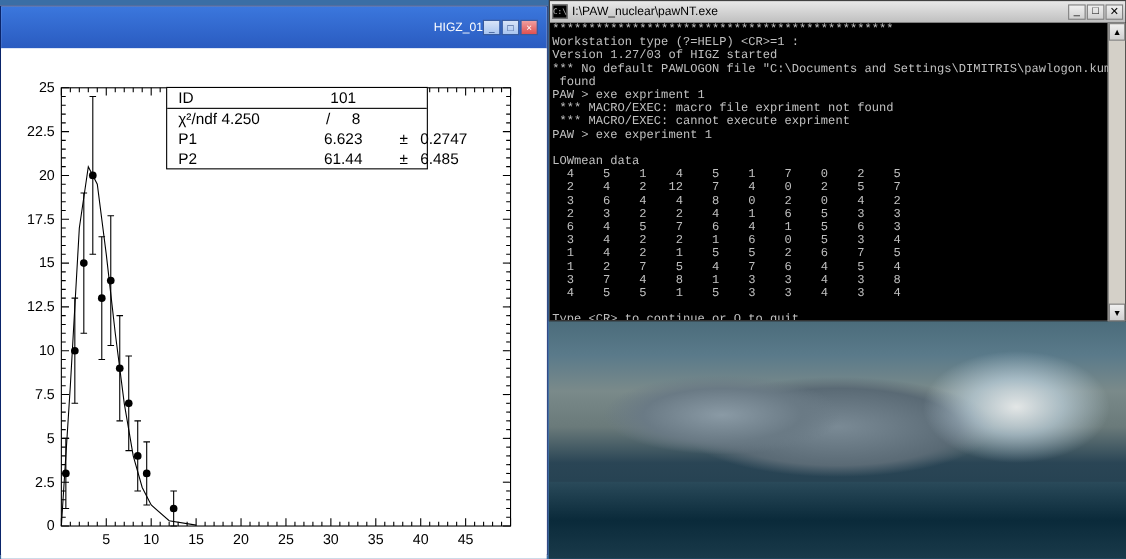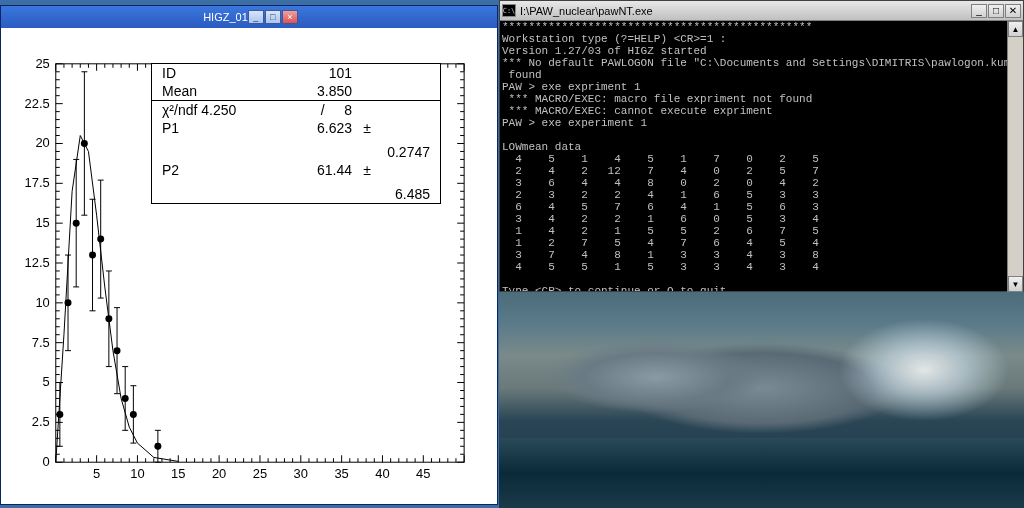--- a/index.html
+++ b/index.html
@@ -53,25 +53,25 @@
   .higz-window {
     position: absolute;
     left: 0;
     top: 5px;
     width: 498px;
     height: 500px;
     background: #fff;
     border: 1px solid #0a246a;
   }
   .higz-titlebar {
-    height: 22px;
+    height: 38px;
     background: linear-gradient(to bottom, #3b77dd, #2a5bc0);
     display: flex;
     align-items: center;
-    justify-content: center;
+    justify-content: flex-end;
     padding: 0 8px;
   }
   .higz-title {
     color: #fff;
     font-size: 11px;
     padding-left: 3px;
   }
   .higz-buttons {
     display: flex;
     gap: 1px;
@@ -102,45 +102,44 @@
     position: absolute;
     left: 0;
     top: 0;
     width: 100%;
     height: 100%;
   }
   .legend-box {
     position: absolute;
     left: 150px;
     top: 35px;
-    width: 290px;
+    width: 238px;
     border: 1px solid #000;
     background: #fff;
     font-family: Arial, sans-serif;
     font-size: 14px;
   }
   .legend-row {
     display: flex;
     padding: 1px 10px;
   }
   .legend-label {
     flex: 0 0 110px;
   }
   .legend-value {
     flex: 0 0 80px;
-    text-align: right;
+    text-align: center;
   }
   .legend-pm {
     flex: 0 0 30px;
     text-align: center;
   }
   .legend-err {
     flex: 1;
     text-align: right;
-    margin-top: 24px;
   }
   .legend-divider {
     border-top: 1px solid #000;
   }
   .xlabel {
     position: absolute;
     bottom: 4px;
     left: 0;
     width: 100%;
     text-align: center;
@@ -538,24 +537,20 @@
 
       <g id="chart-fit">
           <path d="M55,435 L63.2,307 L71.4,163 L79.6,107 L87.8,123 L96,187 L104.19999999999999,259 L112.4,323 L120.6,371 L128.8,399.8 L137,415.8 L153.39999999999998,430.2 L178,434.2 " fill="none" stroke="#000" stroke-width="1"></path>
         </g>
     </svg>
     <div class="legend-box">
       <div class="legend-row">
         <span class="legend-label">ID</span>
         <span class="legend-value">101</span>
       </div>
-      <div class="legend-row">
-        <span class="legend-label">Mean</span>
-        <span class="legend-value">3.850</span>
-      </div>
       <div class="legend-row legend-divider">
         <span class="legend-label"><span>χ²/ndf</span> <span>4.250</span></span>
         <span class="legend-value"><span>/</span>&nbsp;&nbsp;&nbsp;&nbsp;&nbsp;<span>8</span></span>
       </div>
       <div class="legend-row">
         <span class="legend-label">P1</span>
         <span class="legend-value">6.623</span>
         <span class="legend-pm">±</span>
         <span class="legend-err">0.2747</span>
       </div>

